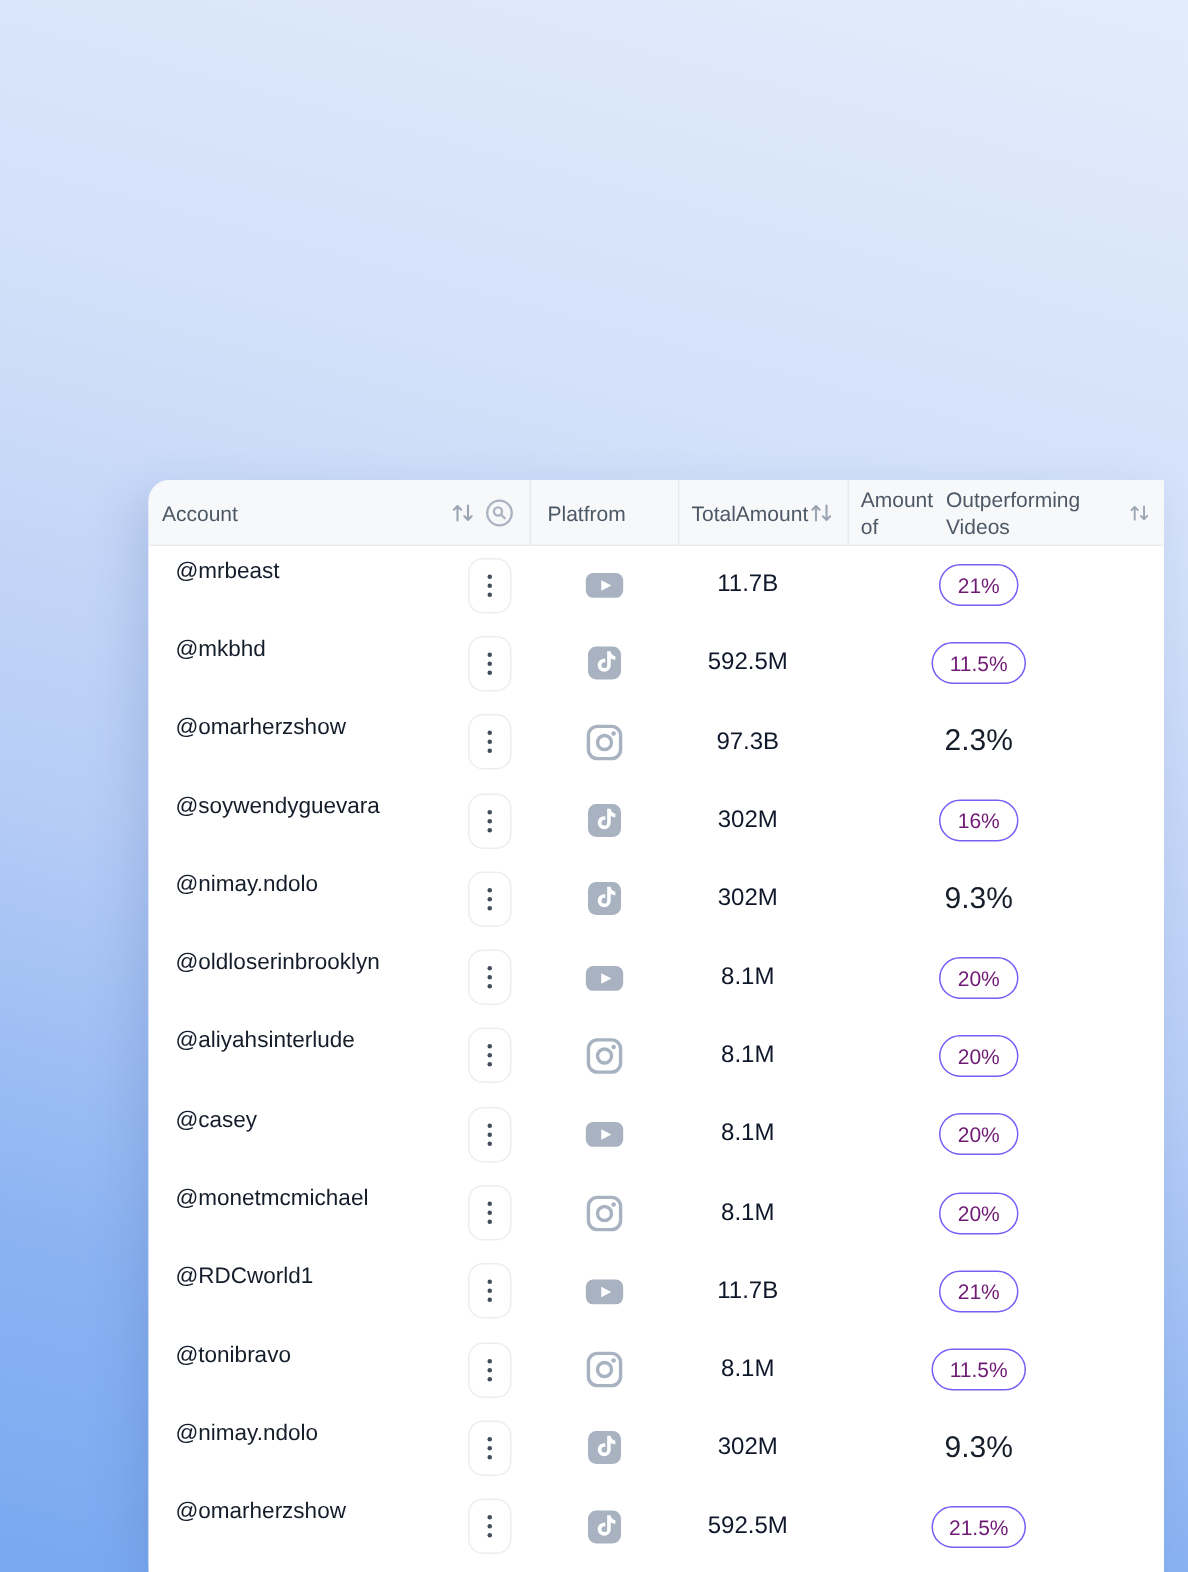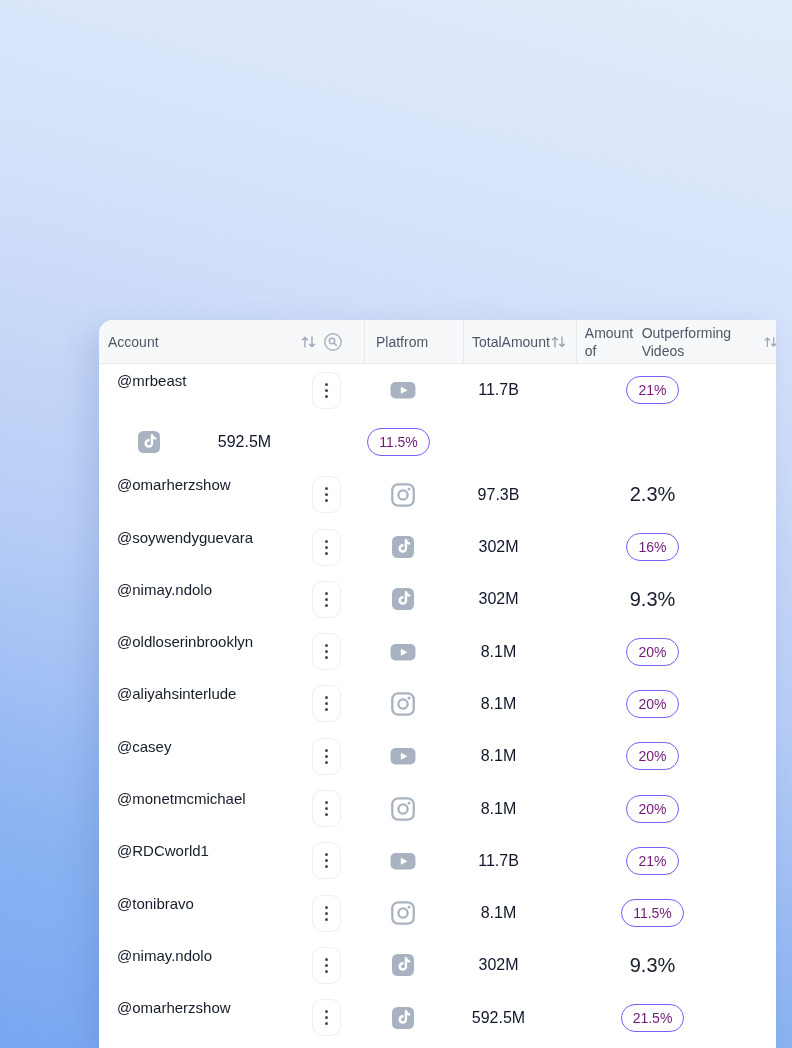--- a/index.html
+++ b/index.html
@@ -14,21 +14,21 @@
     box-shadow:-10px 10px 30px rgba(62,94,160,.18);
   }
   
   .thead{
     display:flex;height:44px;background:#f7f8fa;border-bottom:1px solid #e9ebef;
     color:#4d5866;font-size:14px;box-sizing:border-box;
   }
   .th{display:flex;align-items:center;box-sizing:border-box;}
   .th + .th{border-left:1px solid #e7e9ee;}
   .th-account{flex:0 0 254px;justify-content:space-between;padding:0 10px 0 9px;}
-  .th-platform{flex:0 0 99px;padding-left:11px;margin-left:11px;}
+  .th-platform{flex:0 0 99px;padding-left:11px;}
   .th-views{flex:0 0 93px;justify-content:space-between;padding:0 9px 0 8px;}
   .th-amount{flex:0 0 215px;justify-content:space-between;padding:0 13px 0 8px;}
   .th-last{flex:1 1 auto;padding-left:8px;}
   .two-line{display:flex;flex-direction:row;line-height:18px;}
   .h-icons{display:flex;align-items:center;gap:6px;}
   .sort-svg,.search-svg{display:block;}
   
   .row{display:flex;height:52.3px;align-items:center;background:#fff;}
   .cell{box-sizing:border-box;}
   .c-account{flex:0 0 254px;display:flex;align-items:flex-start;justify-content:space-between;
@@ -132,20 +132,30 @@
     <div class="cell c-views">
       <span>11.7B</span>
     </div>
     <div class="cell c-amount">
       <span class="pct pill">21%</span>
     </div>
     <div class="cell c-last"></div>
   </div>
 
   <div class="row">
+    <div class="cell c-account">
+      <span class="handle">@mkbhd</span>
+      <button class="kebab">
+        <span class="k-dots">
+              <i></i>
+              <i></i>
+              <i></i>
+            </span>
+      </button>
+    </div>
     <div class="cell c-platform">
 
       <span class="picon p-tiktok" style="display: block;">
         <svg width="24" height="24" viewBox="0 0 24 24">
           <rect x="1" y="1" width="22" height="22" rx="5.5" fill="#a8b2c1"></rect>
           <path fill="#ffffff" d="M16.3 5.2c.55 1.25 1.55 2.1 2.95 2.3v2.35c-1.15-.02-2.2-.37-3.1-1v4.6a4.35 4.35 0 1 1-4.35-4.35c.25 0 .5.02.73.07v2.5a1.9 1.9 0 1 0 1.25 1.78V4.2h2.3c.02.35.1.68.22 1z"></path>
         </svg>
       </span>
 
     </div>

